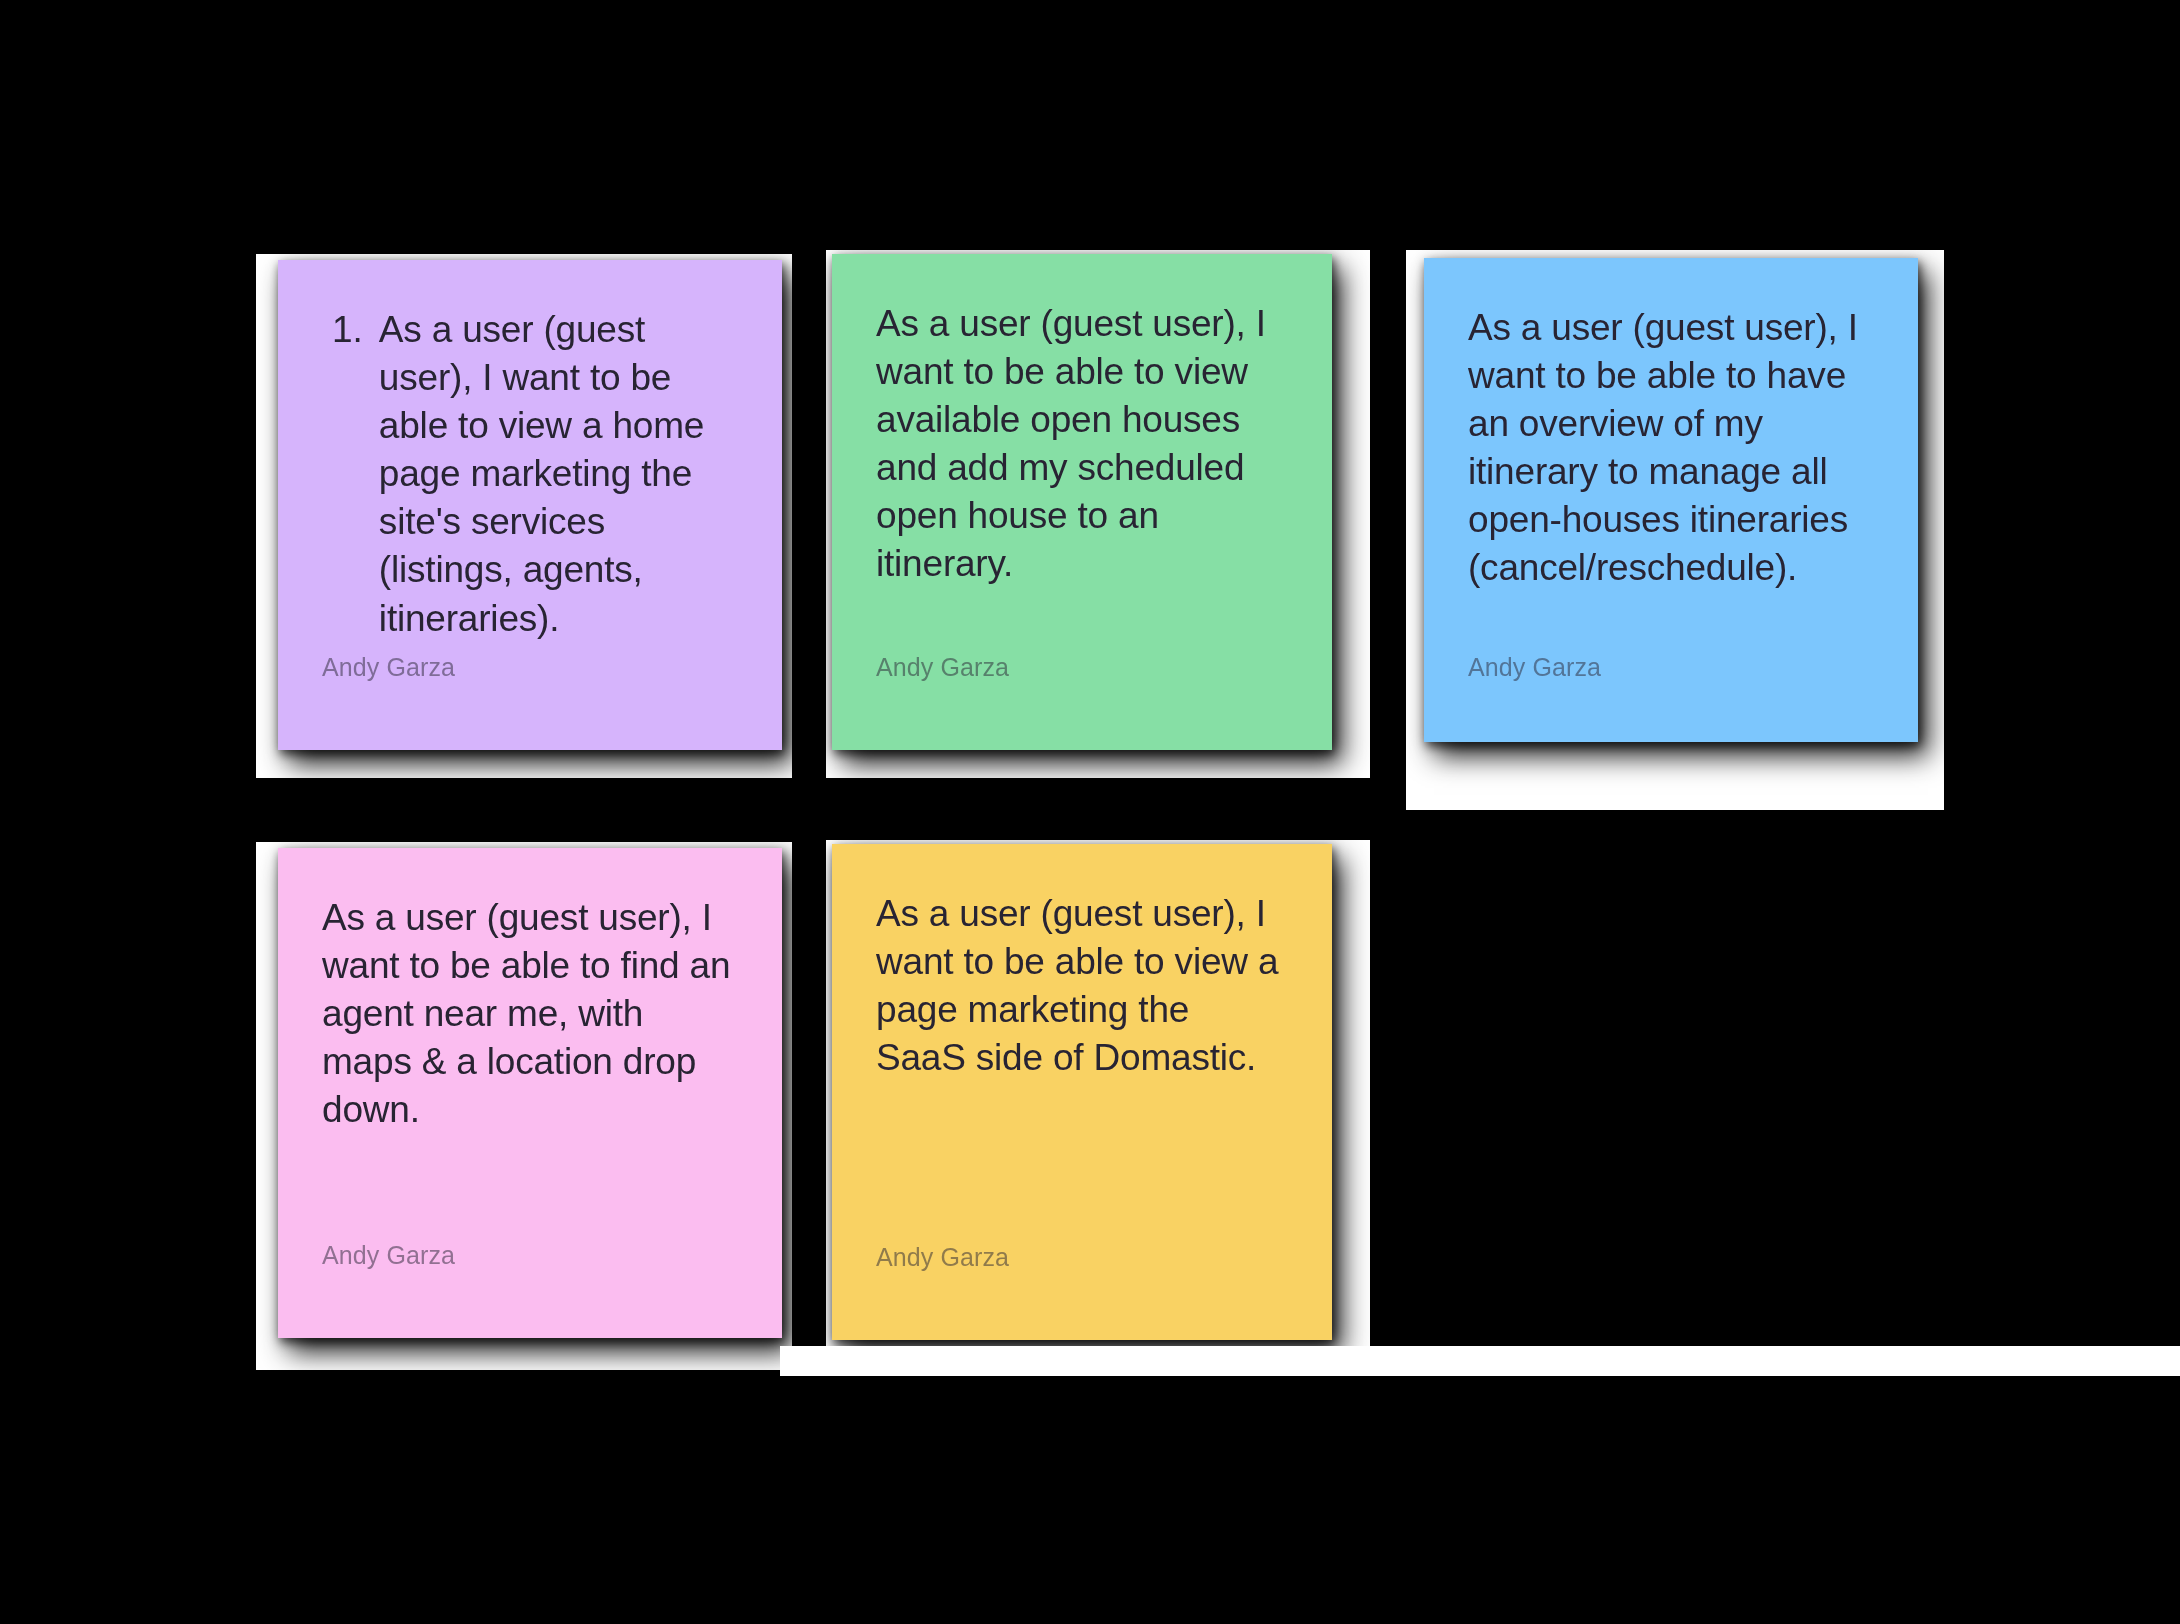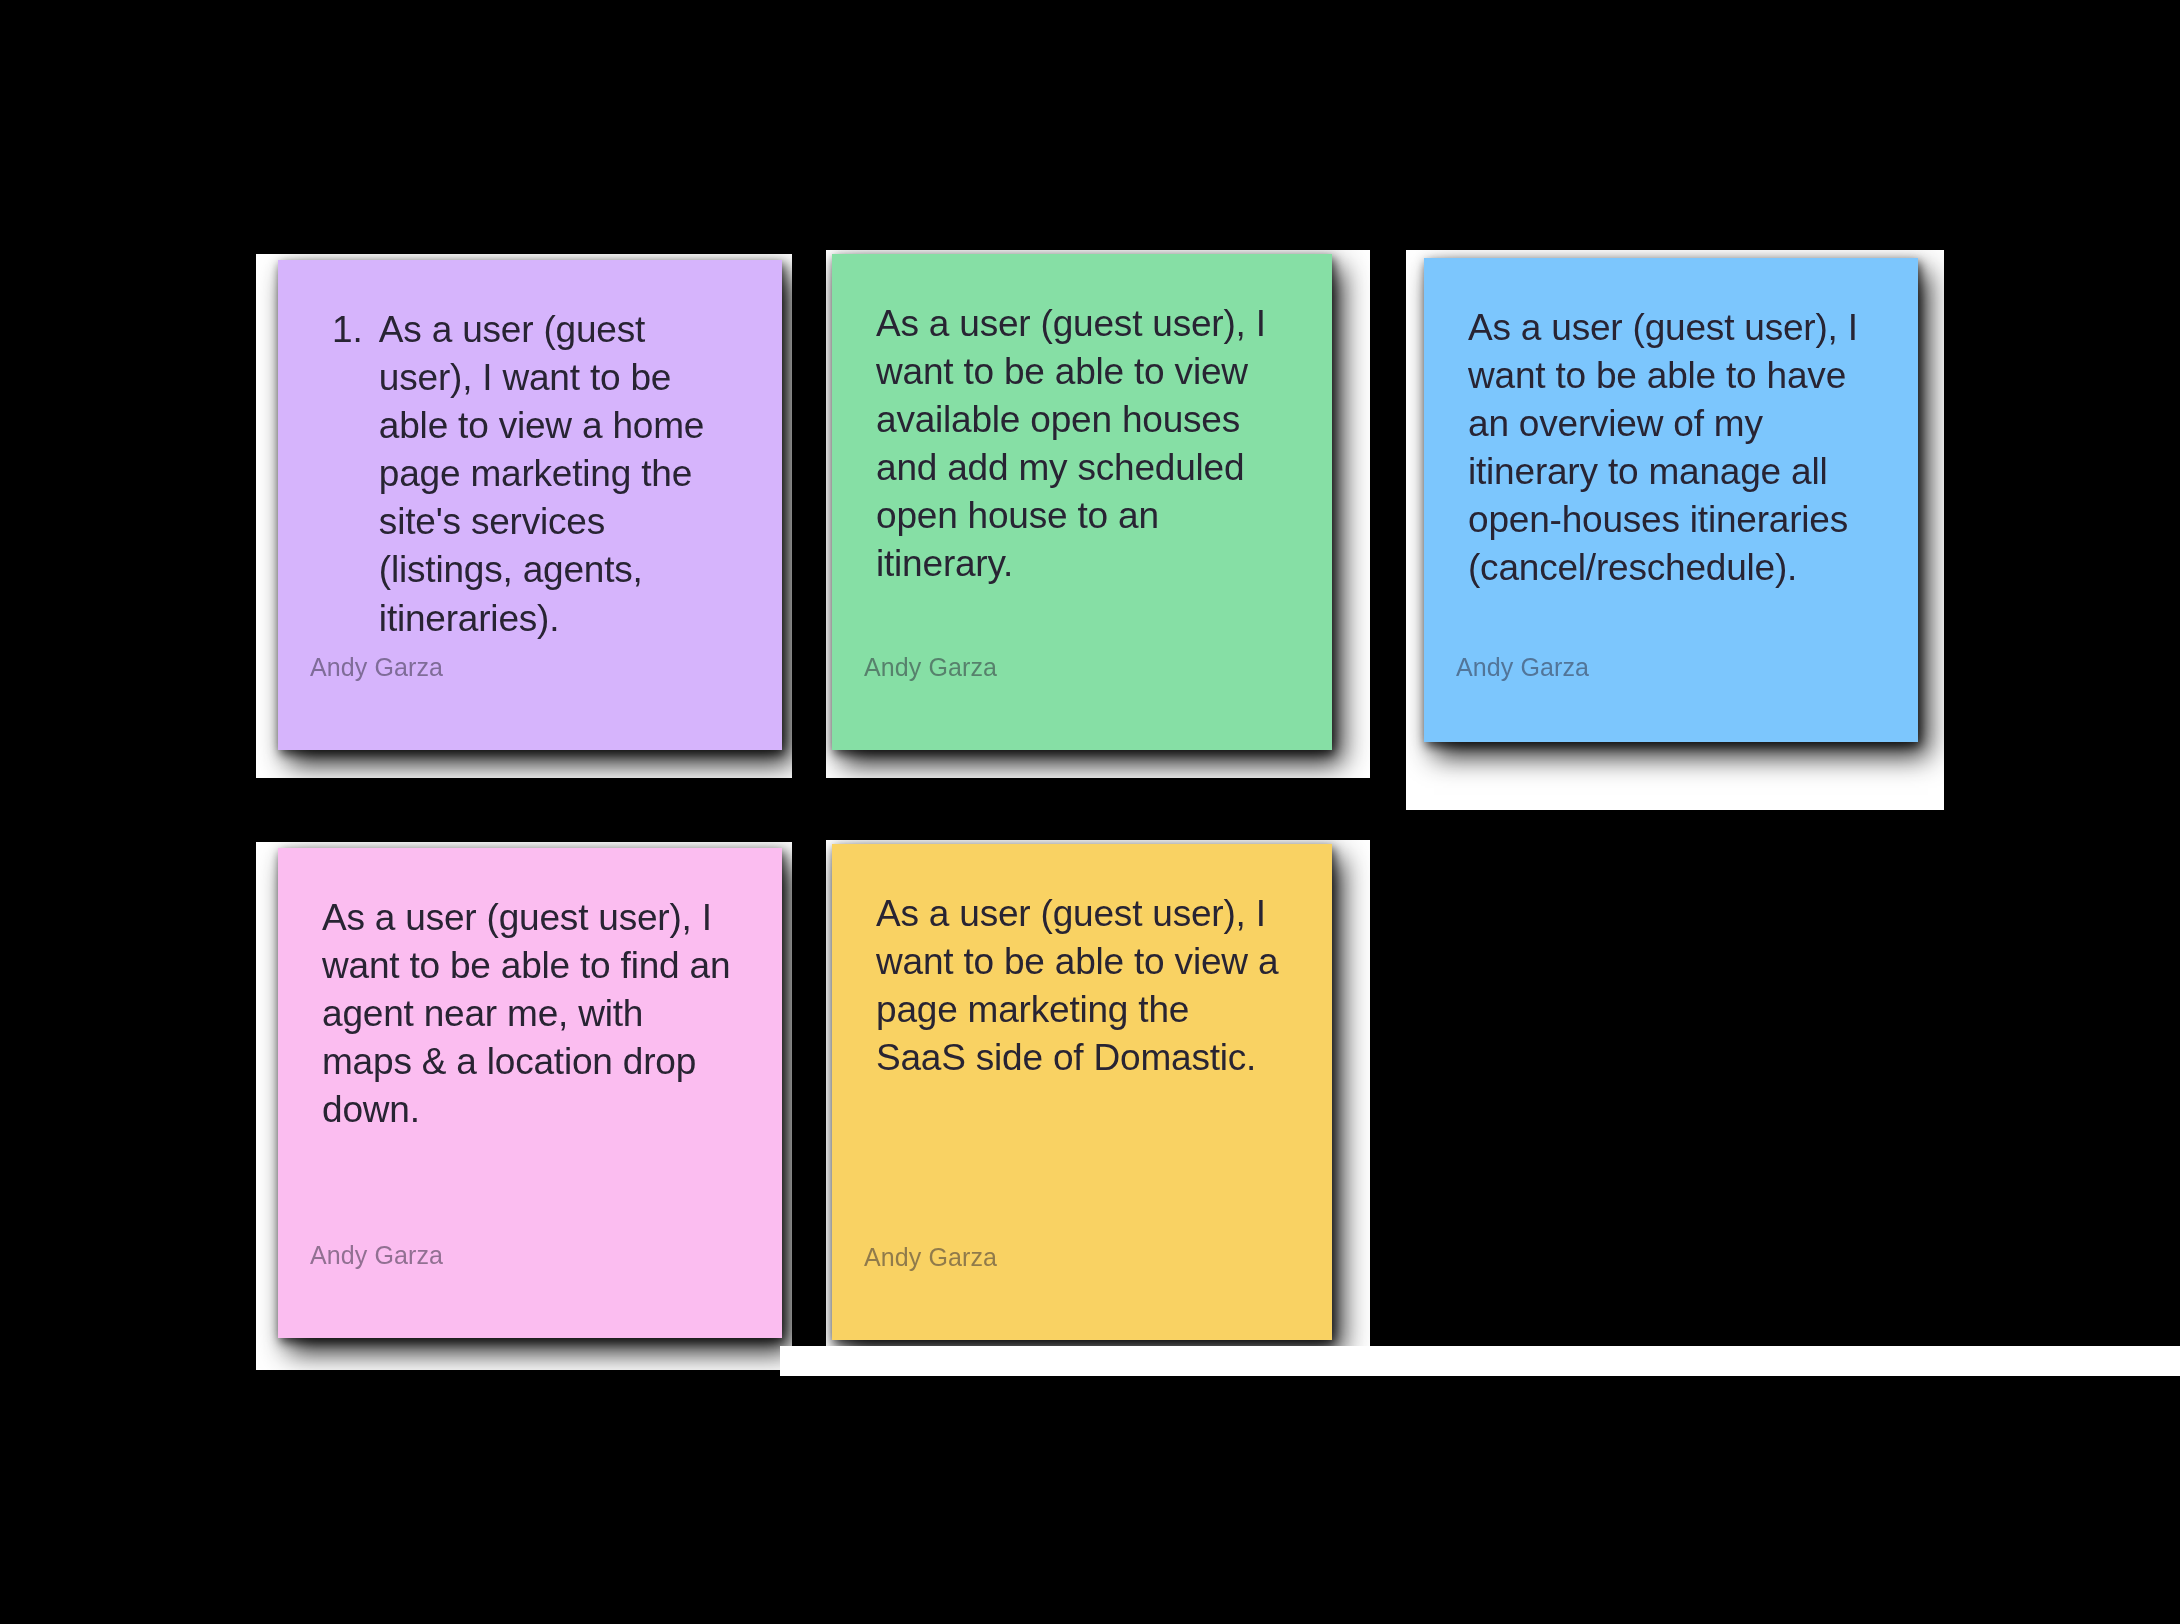--- a/index.html
+++ b/index.html
@@ -67,21 +67,21 @@
   .list-text {
     font-size: 37px;
     line-height: 1.30;
     color: #282433;
     letter-spacing: -0.2px;
     white-space: pre-wrap;
   }
 
   .note-author {
     position: absolute;
-    left: 32px;
+    left: 44px;
     font-size: 25px;
     line-height: 1.2;
     color: rgba(40, 36, 51, 0.50);
     letter-spacing: 0.1px;
   }
 
   
 
   
   #panel-1 { left: 256px;  top: 254px;  width: 536px;  height: 524px; }

